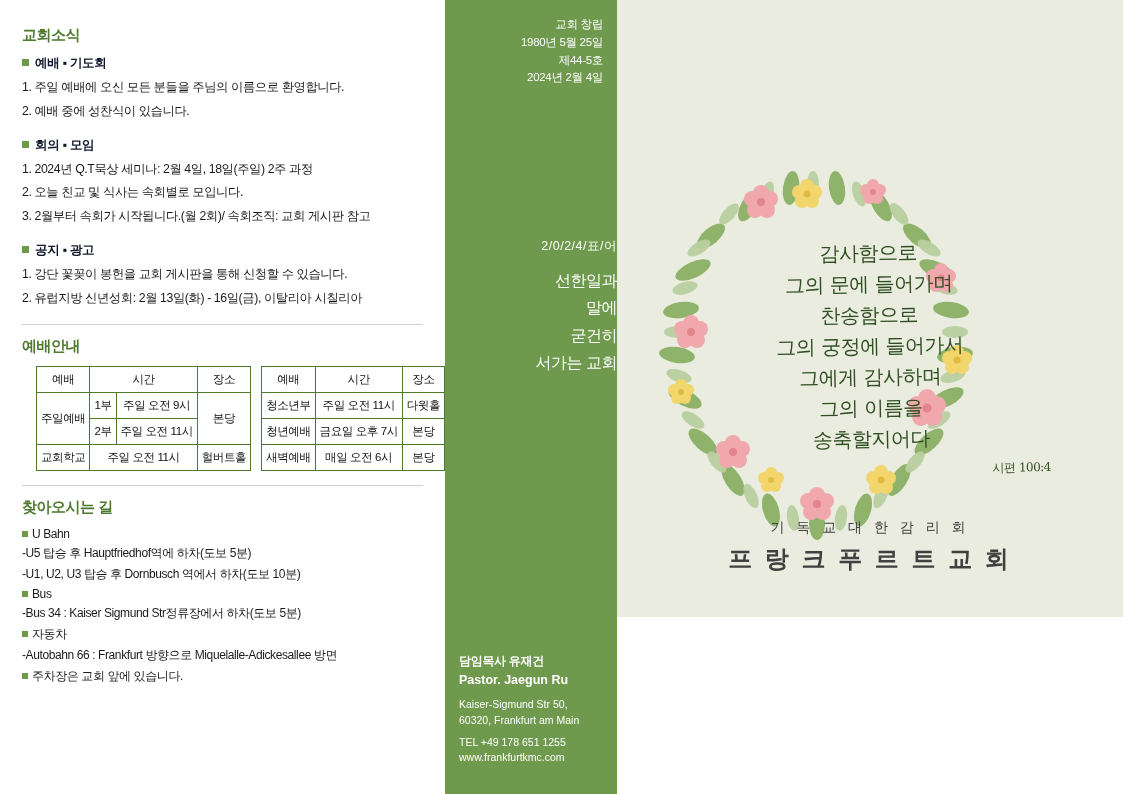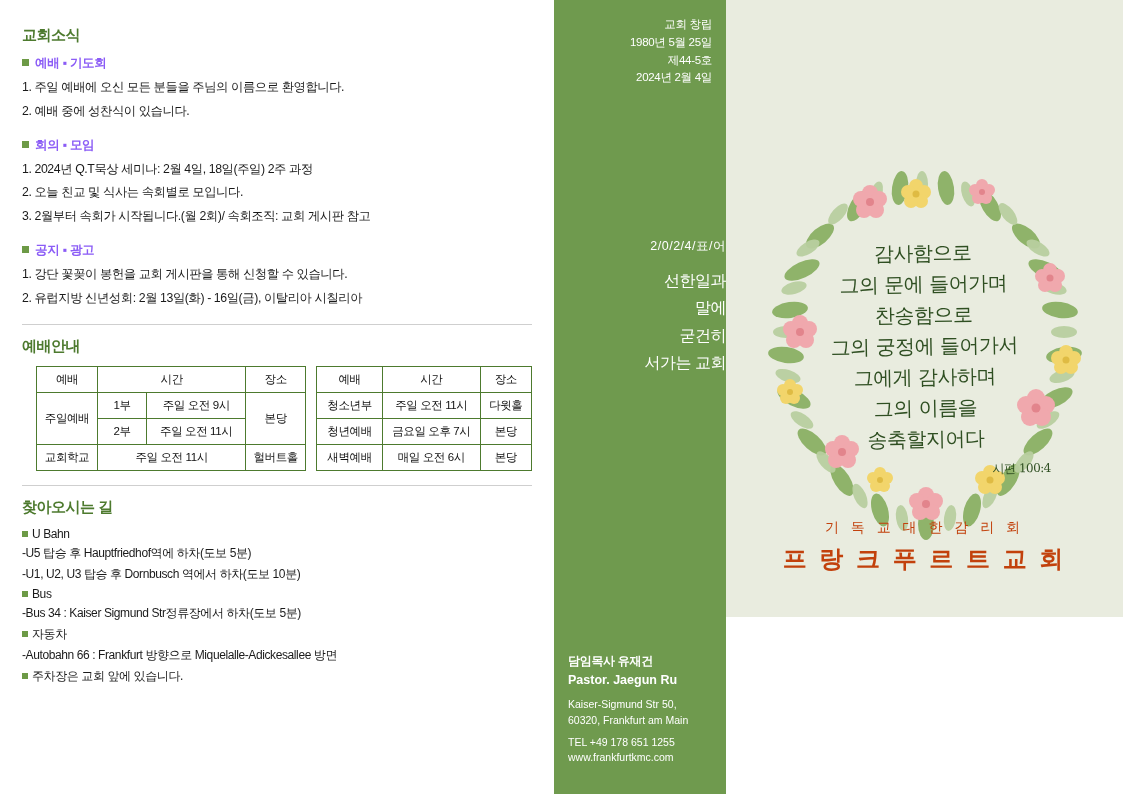--- a/index.html
+++ b/index.html
@@ -7,29 +7,29 @@
     width:1123px;height:794px;
     background:#ffffff;
     font-family:"Liberation Sans", sans-serif;
     overflow:hidden;
     position:relative;
   }
   .page{position:absolute;inset:0;display:flex;}
 
   
   .left-panel{
-    width:554px;height:794px;background:#ffffff;position:relative;
+    width:445px;height:794px;background:#ffffff;position:relative;
     box-sizing:border-box;padding:26px 22px 10px 22px;
   }
   .sec-title{
     color:#4d7a2e;font-size:15px;font-weight:bold;margin:0 0 10px 0;
     letter-spacing:-0.5px;
   }
   .sub-head{
-    font-size:12.5px;color:#8b5cf6;margin:0 0 7px 0;font-weight:bold;
+    font-size:12.5px;color:#0f172a;margin:0 0 7px 0;font-weight:bold;
     letter-spacing:-0.3px;
   }
   .sq{
     display:inline-block;width:7px;height:7px;background:#6d9a46;
     margin-right:6px;vertical-align:1px;
   }
   .line{
     font-size:12.3px;color:#1a1a1a;margin:0 0 6px 0;letter-spacing:-0.4px;
     line-height:1.45;
   }
@@ -82,21 +82,21 @@
   .wreath{
     position:absolute;left:24px;top:150px;width:348px;height:420px;
   }
   .verse{
     position:absolute;left:0;right:0;top:238px;text-align:center;
     color:#2f4f22;font-size:20px;line-height:1.55;font-family:"DejaVu Serif", serif;
     letter-spacing:-0.5px;transform:rotate(-1deg);
   }
   .verse .ref{font-size:12px;margin-top:6px;display:block;text-align:right;padding-right:74px;}
   .church-block{
-    position:absolute;left:0;right:0;bottom:42px;text-align:center;color:#c2410c;
+    position:absolute;left:0;right:0;bottom:42px;text-align:center;color:#404040;
   }
   .church-denom{font-size:14px;letter-spacing:4px;margin-bottom:6px;}
   .church-name{font-size:24px;font-weight:bold;letter-spacing:3px;}
 </style>
 </head>
 <body>
 
 <div class="page">
 
   <div class="left-panel">

